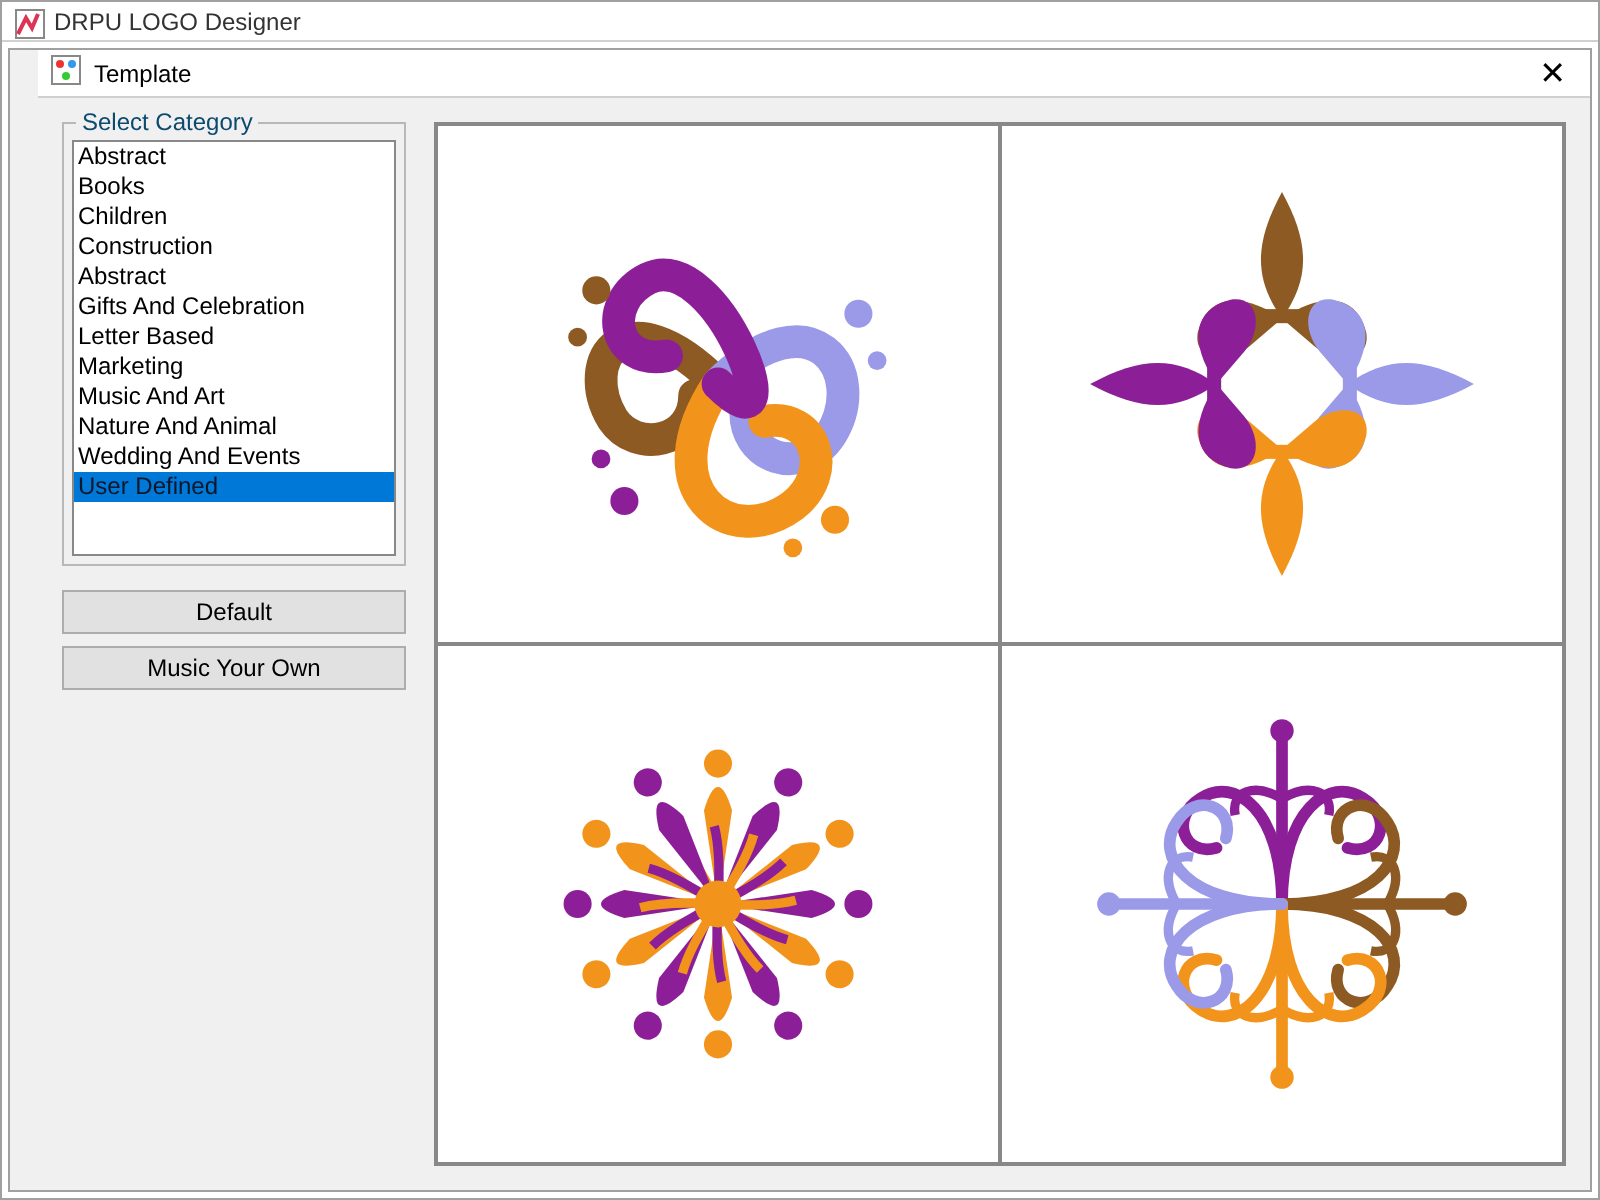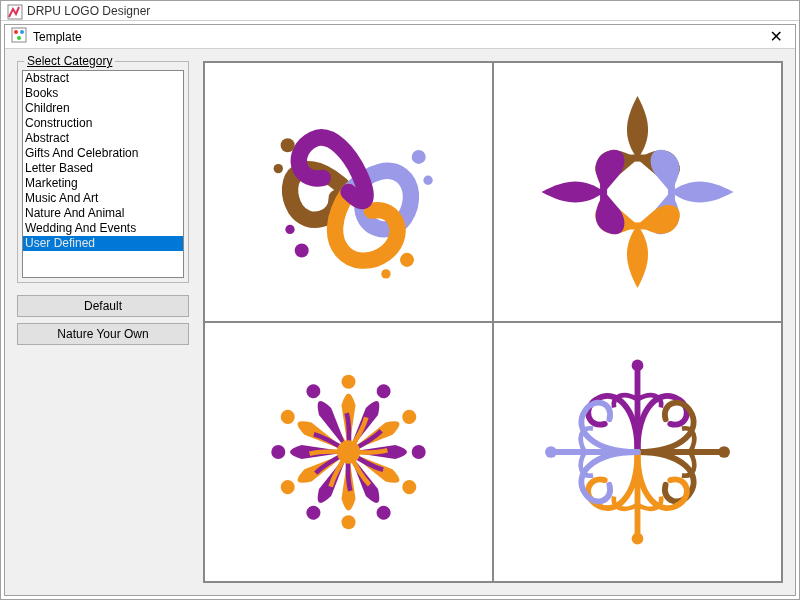--- a/index.html
+++ b/index.html
@@ -33,20 +33,21 @@
     display: inline-block;
   }
   .inner-window {
     margin: 3px;
     flex: 1;
     border: 1px solid #a0a0a0;
     background: #f0f0f0;
     display: flex;
     flex-direction: column;
     min-height: 0;
+    padding-left: 14px;
   }
   .inner-titlebar {
     height: 24px;
     background: #fff;
     border-bottom: 1px solid #d0d0d0;
     display: flex;
     align-items: center;
     padding: 0 6px;
     justify-content: space-between;
   }
@@ -78,38 +79,37 @@
     border: 1px solid #b8b8b8;
     padding: 8px 4px 4px 4px;
     position: relative;
   }
   .fieldset-label {
     position: absolute;
     top: -8px;
     left: 6px;
     background: #f0f0f0;
     padding: 0 3px;
-    color: #000000;
-    text-decoration: underline;
+    color: #0c4a6e;
   }
   .category-list {
     background: #fff;
     border: 1px solid #888;
     height: 208px;
     overflow: hidden;
   }
   .category-item {
     padding: 0 2px;
     line-height: 15px;
     cursor: default;
     white-space: nowrap;
   }
   .category-item.selected {
     background: #0078d7;
-    color: #e5e5e5;
+    color: #0f172a;
   }
   .button-stack {
     display: flex;
     flex-direction: column;
     gap: 6px;
     margin-top: 2px;
   }
   .win-button {
     height: 22px;
     background: #e1e1e1;
@@ -183,21 +183,21 @@
               <div class="category-item">Marketing</div>
               <div class="category-item">Music And Art</div>
               <div class="category-item">Nature And Animal</div>
               <div class="category-item">Wedding And Events</div>
               <div class="category-item selected">User Defined</div>
             </div>
         </div>
 
         <div class="button-stack">
           <button class="win-button">Default</button>
-          <button class="win-button">Nature Your Own</button>
+          <button class="win-button">Music Your Own</button>
         </div>
 
       </div>
 
       <div class="preview">
         <div class="cell">
           <svg class="thumb" viewBox="0 0 200 200">
             <g>
               <path d="M100 100 C60 60 40 90 55 115 C65 130 90 125 90 105" fill="none" stroke="#8c5a22" stroke-width="14" stroke-linecap="round"></path>
               <path d="M100 100 C140 60 165 95 148 122 C136 140 110 132 112 110" fill="none" stroke="#9a9ae8" stroke-width="14" stroke-linecap="round"></path>

